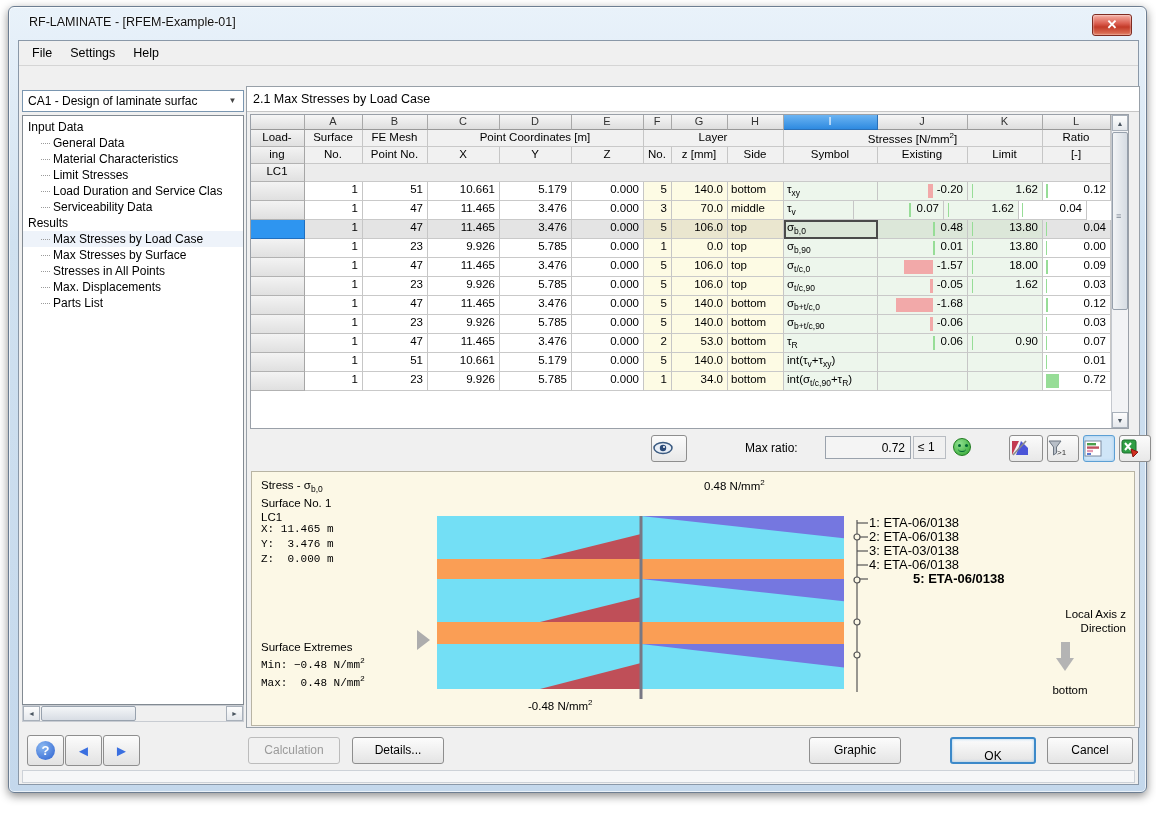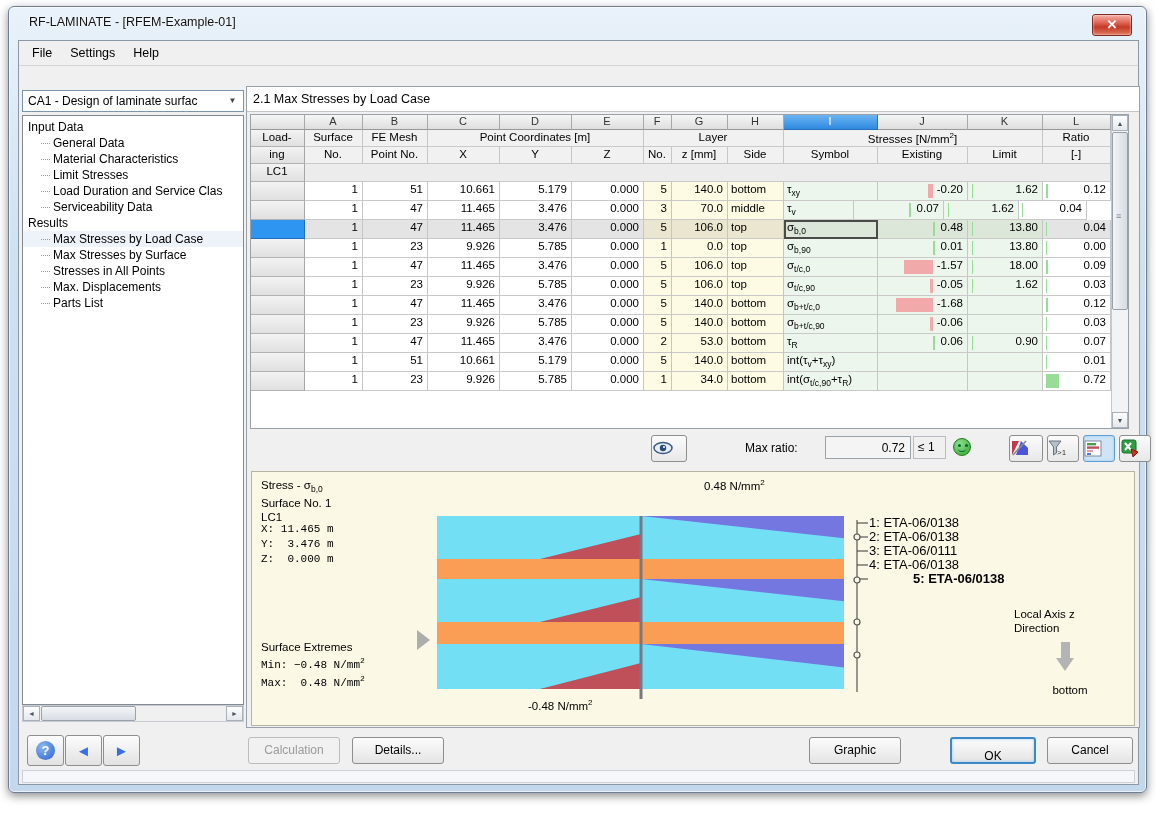--- a/index.html
+++ b/index.html
@@ -89,21 +89,21 @@
   #g-coords { position:absolute; left:9px; top:50px; font-family:"Liberation Mono",monospace; font-size:11px; line-height:15px; white-space:pre; }
   #g-extremes { position:absolute; left:9px; top:168px; line-height:14px; }
   #g-extremes .mono { font-family:"Liberation Mono",monospace; font-size:11px; white-space:pre; }
   #g-toplabel { position:absolute; left:452px; top:6px; }
   #g-botlabel { position:absolute; left:276px; top:226px; }
   #g-section { position:absolute; left:185px; top:44px; width:407px; height:190px; }
   #g-pointer { position:absolute; left:165px; top:158px; width:0; height:0; border-left:13px solid #adadad; border-top:10px solid transparent; border-bottom:10px solid transparent; }
   #g-bracket { position:absolute; left:597px; top:40px; }
   .legend-row { position:absolute; left:617px; font-size:13px; line-height:13px; white-space:nowrap; }
   .legend-row.b { font-weight:bold; }
-  #g-axisnote { position:absolute; left:762px; top:135px; width:112px; text-align:left; line-height:14px; }
+  #g-axisnote { position:absolute; left:762px; top:135px; width:112px; text-align:right; line-height:14px; }
   #g-arrow { position:absolute; left:813px; top:170px; width:0; height:0; }
   #g-arrow .shaft { position:absolute; left:-4px; top:0; width:9px; height:17px; background:#b4b4b4; }
   #g-arrow .head { position:absolute; left:-9px; top:16px; width:0; height:0; border-top:13px solid #b4b4b4; border-left:9.5px solid transparent; border-right:9.5px solid transparent; }
   #g-bottom { position:absolute; left:762px; top:212px; width:112px; text-align:center; }
 
   
   .w-btn { position:absolute; height:27px; background:linear-gradient(#fcfcfc,#e4e4e4); border:1px solid #8e8e8e; border-radius:3px; font-size:12px; font-family:"Liberation Sans",sans-serif; text-align:center; padding-top:5px; }
   .w-btn.disabled { color:#9a9a9a; background:#f1f1f1; border-color:#bcbcbc; }
   .w-btn.default { border:2px solid #3c89c9; box-shadow:inset 0 0 3px #9cc9ec; padding-top:10px; }
   .sq-btn { position:absolute; width:37px; height:31px; top:694px; background:linear-gradient(#fcfcfc,#e2e2e2); border:1px solid #8e8e8e; border-radius:3px; text-align:center; }
@@ -454,21 +454,21 @@
               <line x1="8" y1="53" x2="19" y2="53" stroke="#555" stroke-width="1.2"></line>
               <line x1="8" y1="67" x2="19" y2="67" stroke="#555" stroke-width="1.2"></line>
               <circle cx="8" cy="25" r="3" fill="#fcf8e6" stroke="#555" stroke-width="1.2"></circle>
               <circle cx="8" cy="68" r="3" fill="#fcf8e6" stroke="#555" stroke-width="1.2"></circle>
               <circle cx="8" cy="110" r="3" fill="#fcf8e6" stroke="#555" stroke-width="1.2"></circle>
               <circle cx="8" cy="143" r="3" fill="#fcf8e6" stroke="#555" stroke-width="1.2"></circle>
             </svg></div>
         <div id="g-legend">
             <div class="legend-row" style="top: 44px;">1: ETA-06/0138</div>
             <div class="legend-row" style="top: 58px;">2: ETA-06/0138</div>
-            <div class="legend-row" style="top: 72px;">3: ETA-06/0111</div>
+            <div class="legend-row" style="top: 72px;">3: ETA-03/0138</div>
             <div class="legend-row" style="top: 86px;">4: ETA-06/0138</div>
             <div class="legend-row b" style="top: 100px; padding-left: 44px;">5: ETA-06/0138</div>
           </div>
         <div id="g-axisnote">
             <div>Local Axis z</div>
             <div>Direction</div>
           </div>
         <div id="g-arrow">
             <div class="shaft"></div>
             <div class="head"></div>

